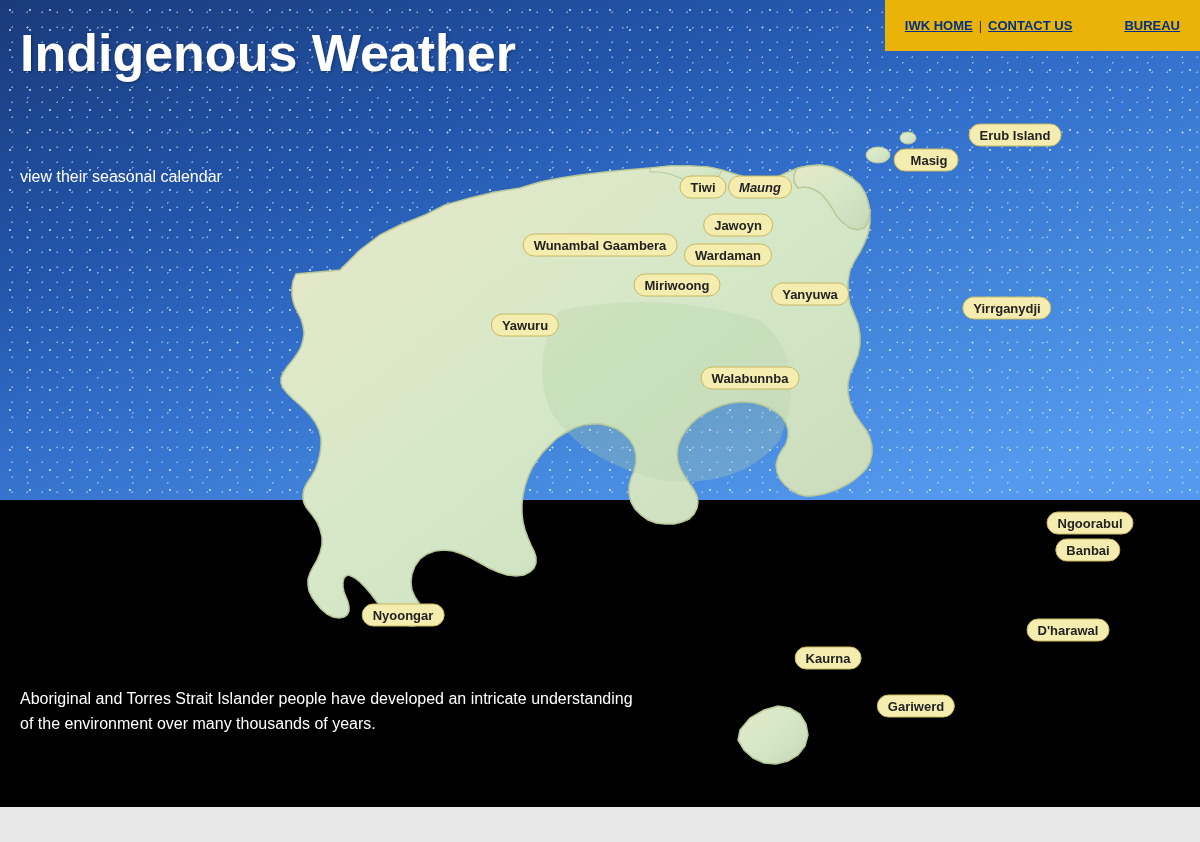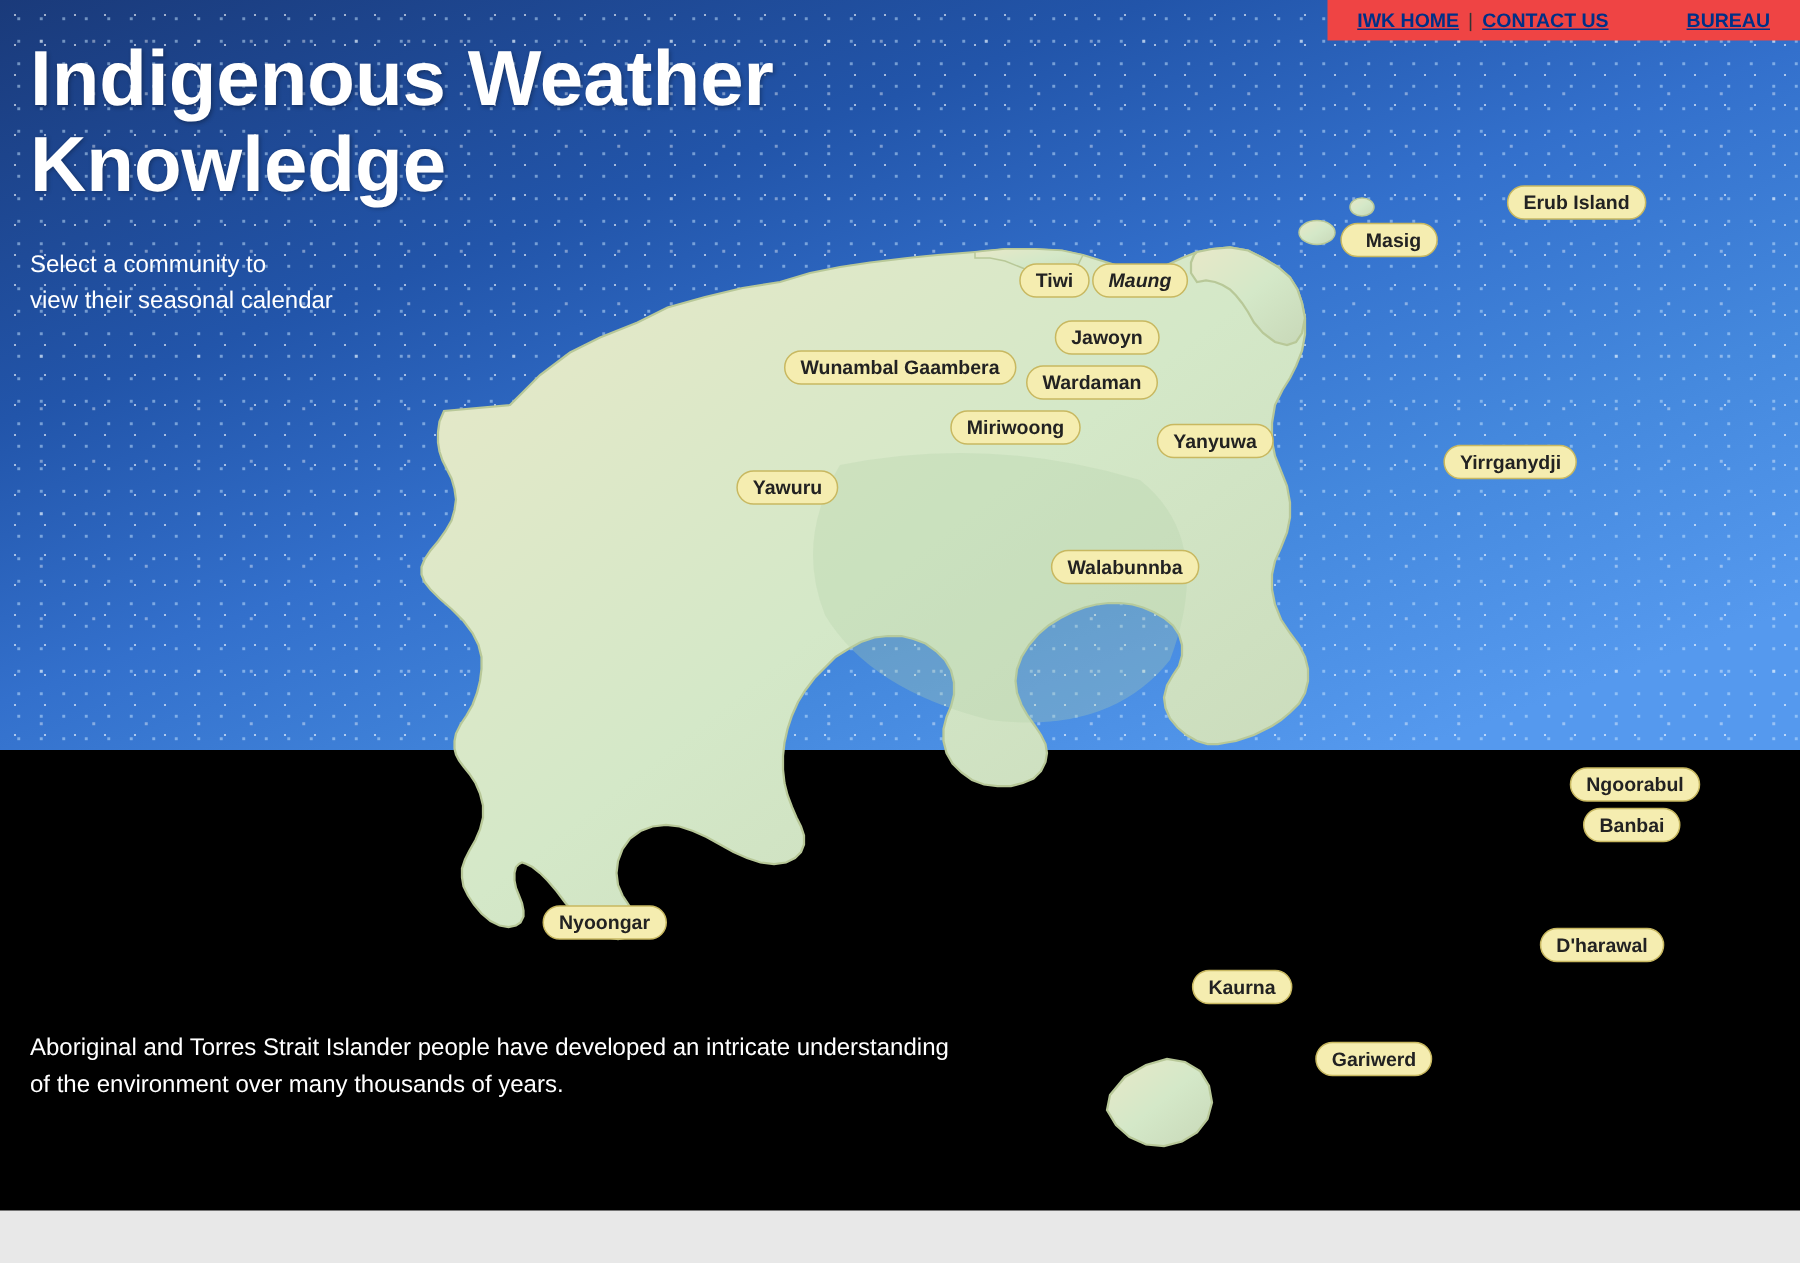--- a/index.html
+++ b/index.html
@@ -2,22 +2,22 @@
 <html><head>
   <meta charset="utf-8">
   <style>
     * { margin: 0; padding: 0; box-sizing: border-box; }
     body { width: 1200px; height: 842px; overflow: hidden; font-family: Arial, sans-serif; background: #000; }
 
     
     .top-nav {
       position: absolute;
       top: 0; right: 0;
-      background: #ef4444;
-      padding: 6px 20px;
+      background: #eab308;
+      padding: 18px 20px;
       z-index: 10;
       display: flex;
       align-items: center;
       gap: 6px;
       font-size: 13px;
     }
     .top-nav a {
       color: #003087;
       font-weight: bold;
       text-decoration: underline;
@@ -145,25 +145,23 @@
 <div class="top-nav">
   <a>IWK HOME</a>
   <span class="sep">|</span>
   <a>CONTACT US</a>
   <span style="display:inline-block;width:40px;"></span>
   <a>BUREAU</a>
 </div>
 
 <div class="page-title">
   <div>Indigenous Weather</div>
-  <div>Knowledge</div>
 </div>
 
 <div class="page-subtitle">
-  <div>Select a community to</div>
   <div>view their seasonal calendar</div>
 </div>
 
 <div class="map-container">
   <svg class="australia-map" viewBox="0 0 900 760" xmlns="http://www.w3.org/2000/svg">
 
     <defs>
       <linearGradient id="landGrad" x1="0%" y1="0%" x2="100%" y2="100%">
         <stop offset="0%" style="stop-color:#e8e8c8;stop-opacity:1"></stop>
         <stop offset="50%" style="stop-color:#d4e8c8;stop-opacity:1"></stop>
@@ -226,21 +224,21 @@
     " fill="url(#landGrad)" stroke="#b8c898" stroke-width="1.5"></path>
 
     <ellipse cx="718" cy="95" rx="12" ry="8" fill="url(#landGrad)" stroke="#b8c898" stroke-width="1"></ellipse>
     <ellipse cx="748" cy="78" rx="8" ry="6" fill="url(#landGrad)" stroke="#b8c898" stroke-width="1"></ellipse>
 
     <path d="M 400,250 Q 500,230 600,260 Q 650,300 620,380 Q 580,430 500,420 Q 420,400 390,350 Q 370,300 400,250 Z" fill="rgba(180,210,170,0.3)" stroke="none"></path>
   </svg>
 </div>
 
 <div id="community-labels-container">
-    <div class="community-label" style="left: 1015px; top: 135px; position: absolute; margin-left: 36px;">Erub Island</div>
+    <div class="community-label" style="left: 1015px; top: 135px; position: absolute;">Erub Island</div>
     <div class="community-label" style="left: 926px; top: 160px; position: absolute; padding-left: 16px;">Masig</div>
     <div class="community-label" style="left: 703px; top: 187px; position: absolute;">Tiwi</div>
     <div class="community-label" style="left: 760px; top: 187px; position: absolute; font-style: italic;">Maung</div>
     <div class="community-label" style="left: 738px; top: 225px; position: absolute;">Jawoyn</div>
     <div class="community-label" style="left: 728px; top: 255px; position: absolute;">Wardaman</div>
     <div class="community-label" style="left: 810px; top: 270px; position: absolute; margin-top: 24px;">Yanyuwa</div>
     <div class="community-label" style="left: 600px; top: 245px; position: absolute;">Wunambal Gaambera</div>
     <div class="community-label" style="left: 677px; top: 285px; position: absolute;">Miriwoong</div>
     <div class="community-label" style="left: 1007px; top: 280px; position: absolute; margin-top: 28px;">Yirrganydji</div>
     <div class="community-label" style="left: 525px; top: 325px; position: absolute;">Yawuru</div>

